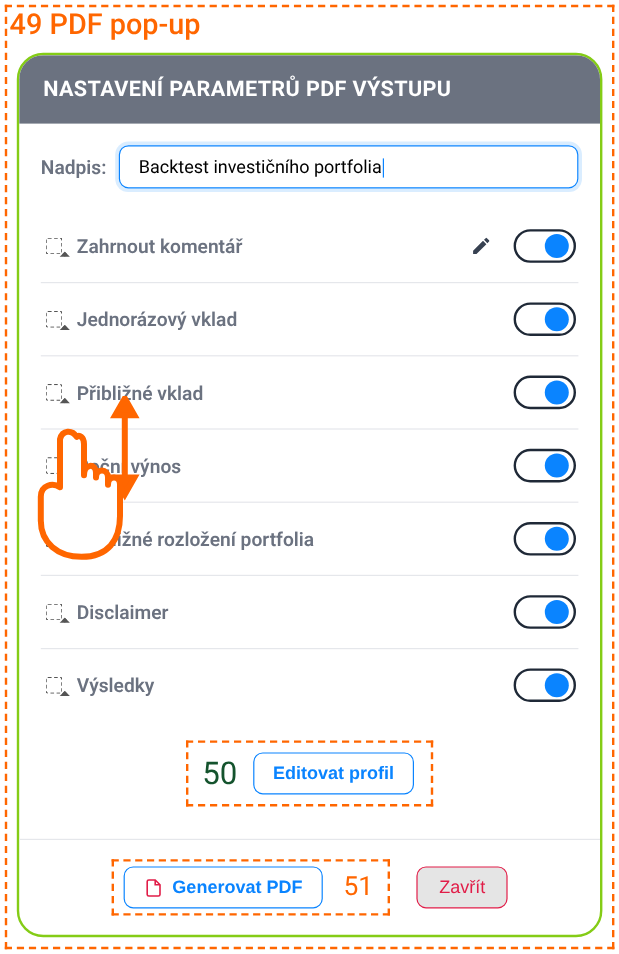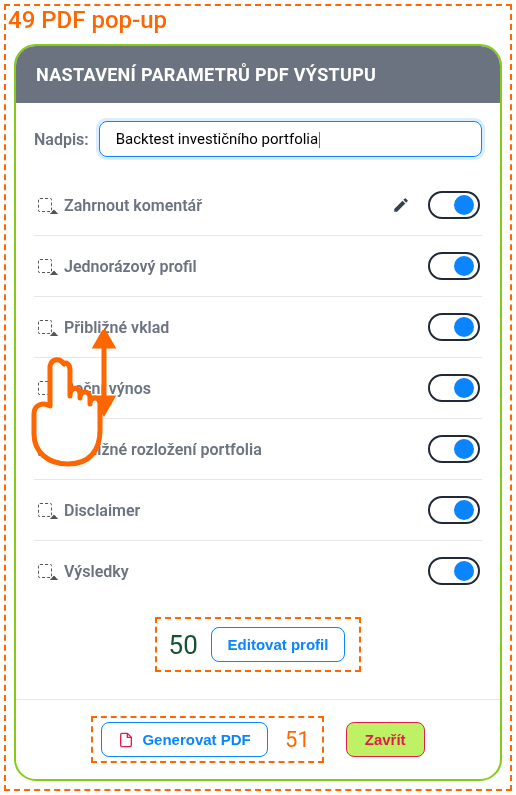--- a/index.html
+++ b/index.html
@@ -158,25 +158,25 @@
     font-size: 15px;
     font-weight: 700;
     cursor: pointer;
     display: inline-flex;
     align-items: center;
     gap: 8px;
   }
   .btn-red-outline {
     border: 1.5px solid #e11d48;
     color: #e11d48;
-    background: #bef264;
+    background: #e5e5e5;
     border-radius: 8px;
     padding: 8px 18px;
     font-size: 15px;
-    font-weight: 700;
+    font-weight: 400;
     cursor: pointer;
   }
   .footer {
     border-top: 1px solid #e5e7eb;
     padding: 16px 14px;
     display: flex;
     align-items: center;
     justify-content: center;
     gap: 22px;
   }
@@ -230,21 +230,21 @@
           <span class="option-label">Zahrnout komentář</span>
           <svg viewBox="0 0 24 24" class="edit-icon">
             <path fill="currentColor" d="M3 17.25V21h3.75l11-11.03-3.75-3.75L3 17.25zM20.71 7.04a1 1 0 0 0 0-1.41l-2.34-2.34a1 1 0 0 0-1.41 0l-1.83 1.83 3.75 3.75 1.83-1.83z"></path>
           </svg>
           <div class="toggle on">
             <div class="knob"></div>
           </div>
         </div>
         <div class="option-row">
           <span class="drag-icon"></span>
-          <span class="option-label">Jednorázový profil</span>
+          <span class="option-label">Jednorázový vklad</span>
           <div class="toggle on">
             <div class="knob"></div>
           </div>
         </div>
         <div class="option-row">
           <span class="drag-icon"></span>
           <span class="option-label">Přibližné vklad</span>
           <div class="toggle on">
             <div class="knob"></div>
           </div>

